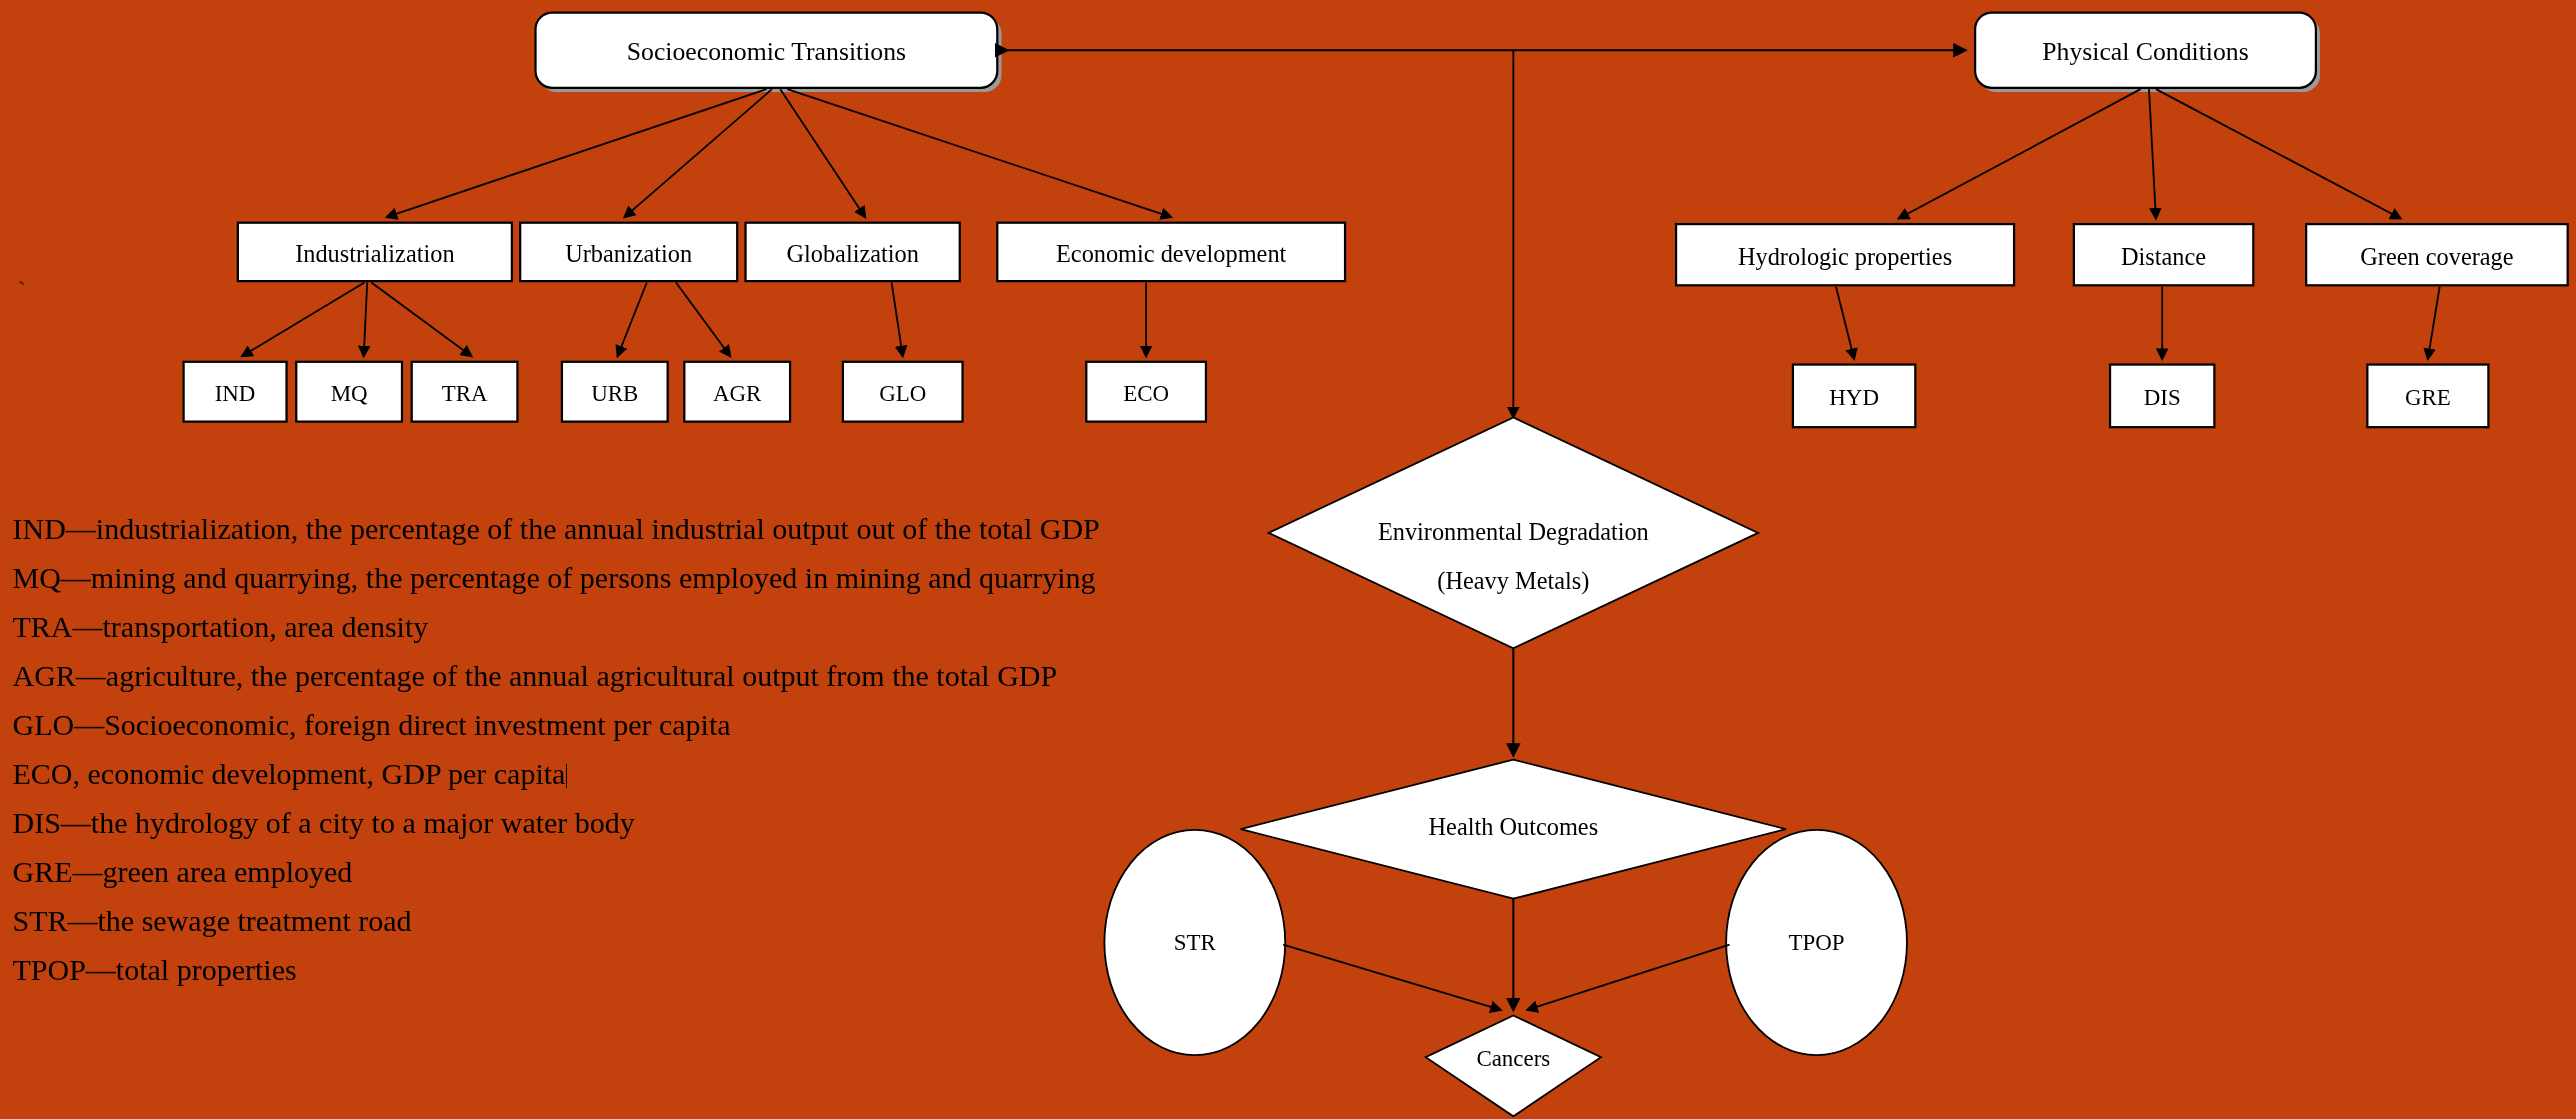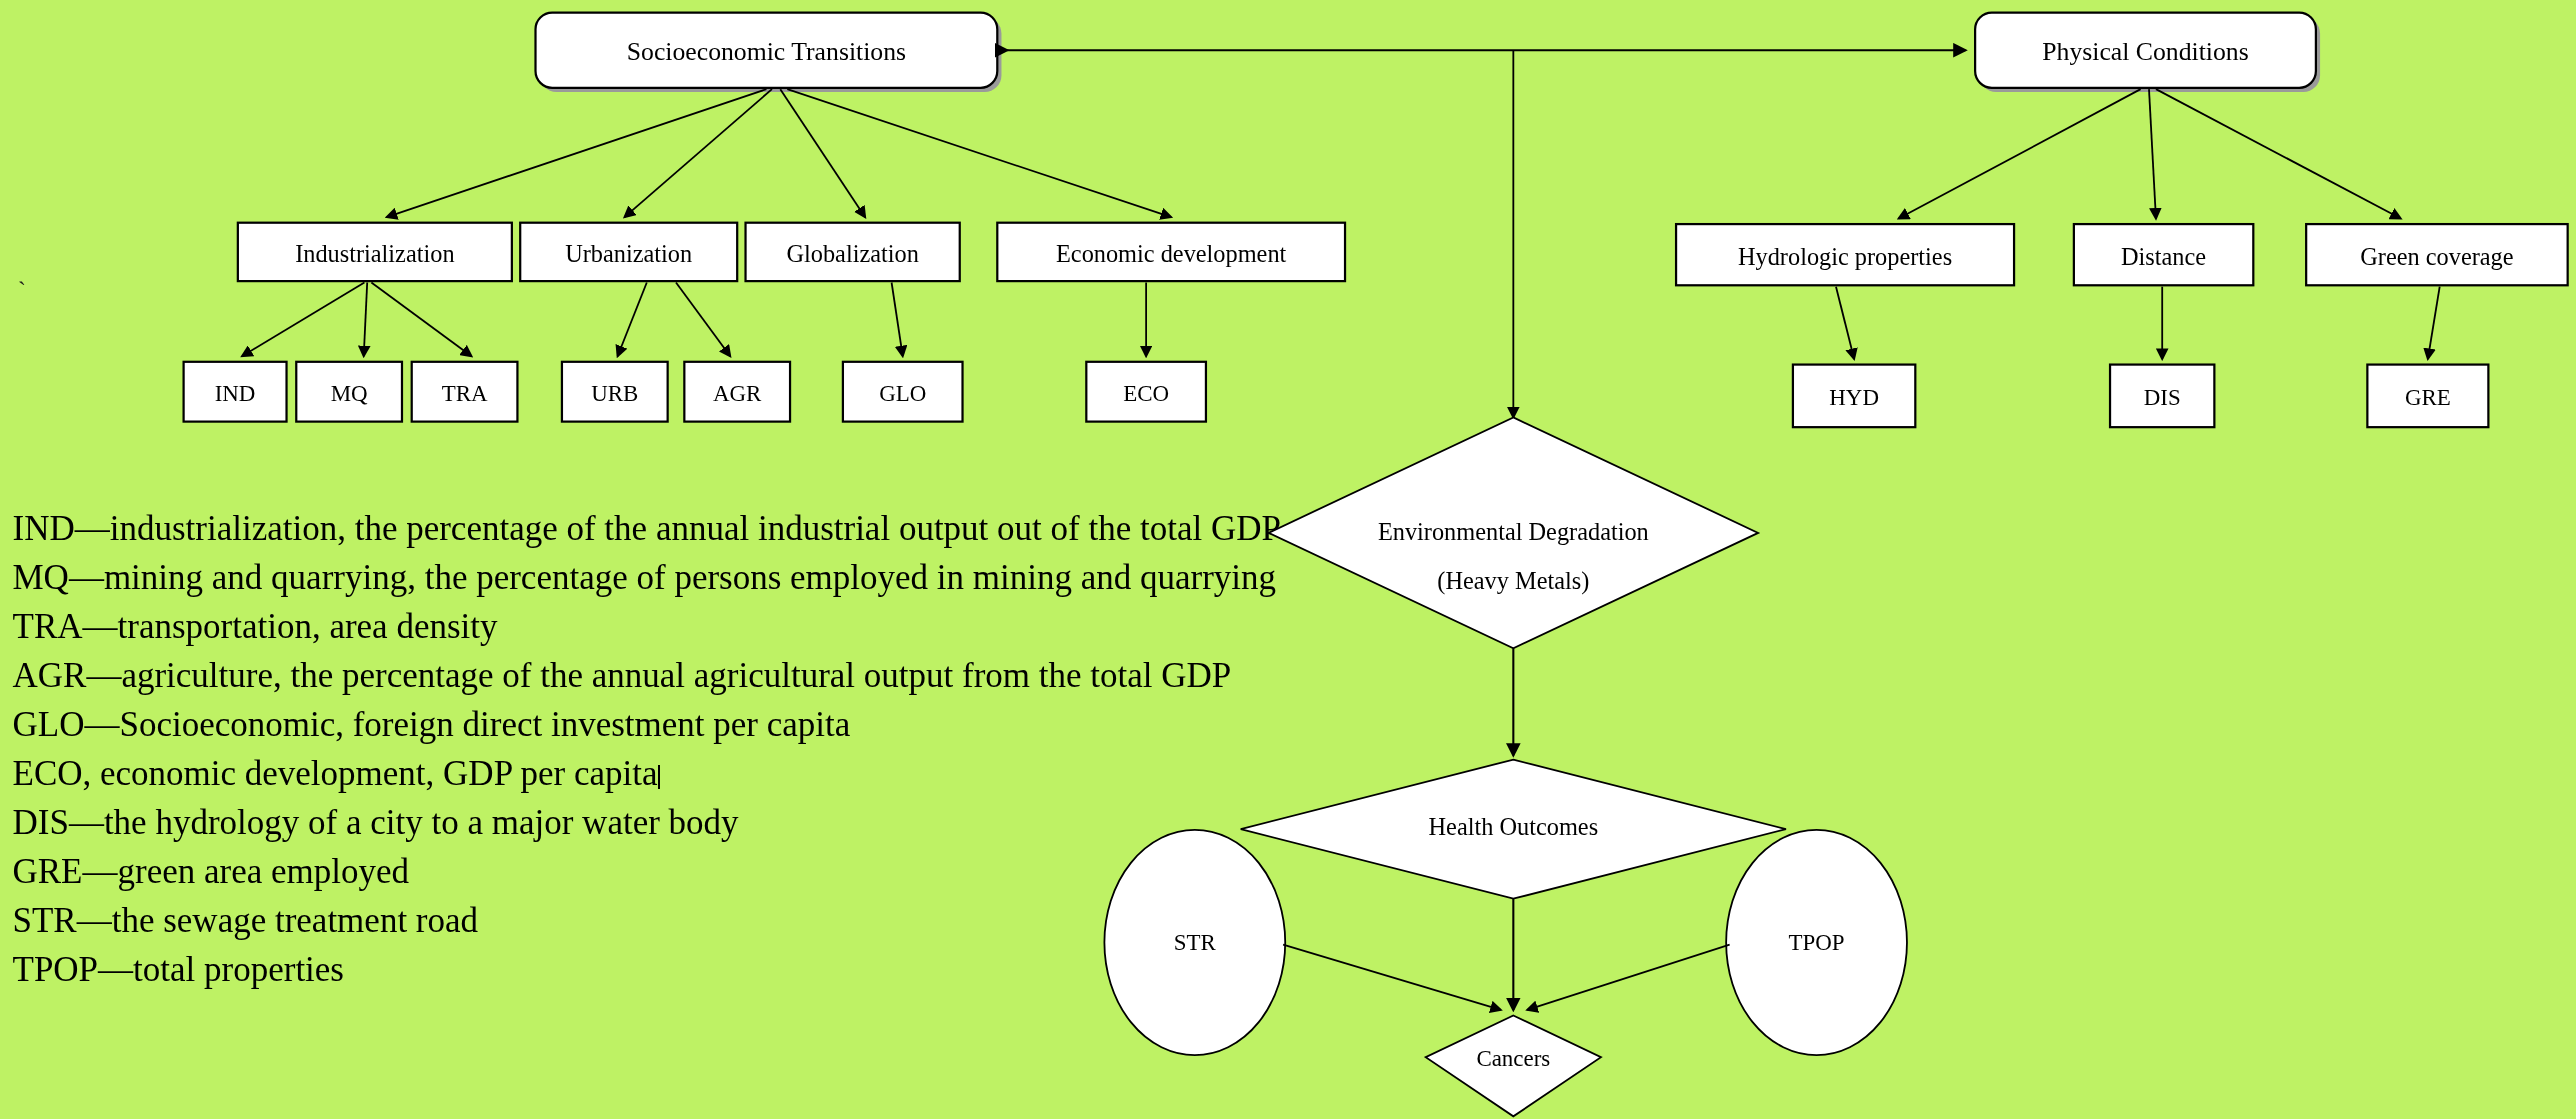--- a/index.html
+++ b/index.html
@@ -7,21 +7,21 @@
     padding: 0;
     background: #ffffff;
   }
   body {
     font-family: "Liberation Serif", "DejaVu Serif", serif;
   }
   #canvas {
     position: relative;
     width: 2576px;
     height: 1120px;
-    background: #bef264;
+    background: #c2410c;
     overflow: hidden;
   }
   svg.diagram {
     position: absolute;
     left: 0;
     top: 0;
     width: 2576px;
     height: 1120px;
   }
   .node-rect {
@@ -79,21 +79,21 @@
     dominant-baseline: central;
   }
   .legend {
     position: absolute;
     left: 12.5px;
     top: 504px;
     width: 1266px;
   }
   .legend-line {
     font-family: "Liberation Serif", "DejaVu Serif", serif;
-    font-size: 35px;
+    font-size: 30px;
     line-height: 49px;
     color: #000000;
     white-space: nowrap;
   }
   .tick-mark {
     position: absolute;
     left: 18px;
     top: 277px;
     font-family: "Liberation Serif", "DejaVu Serif", serif;
     font-size: 24px;

